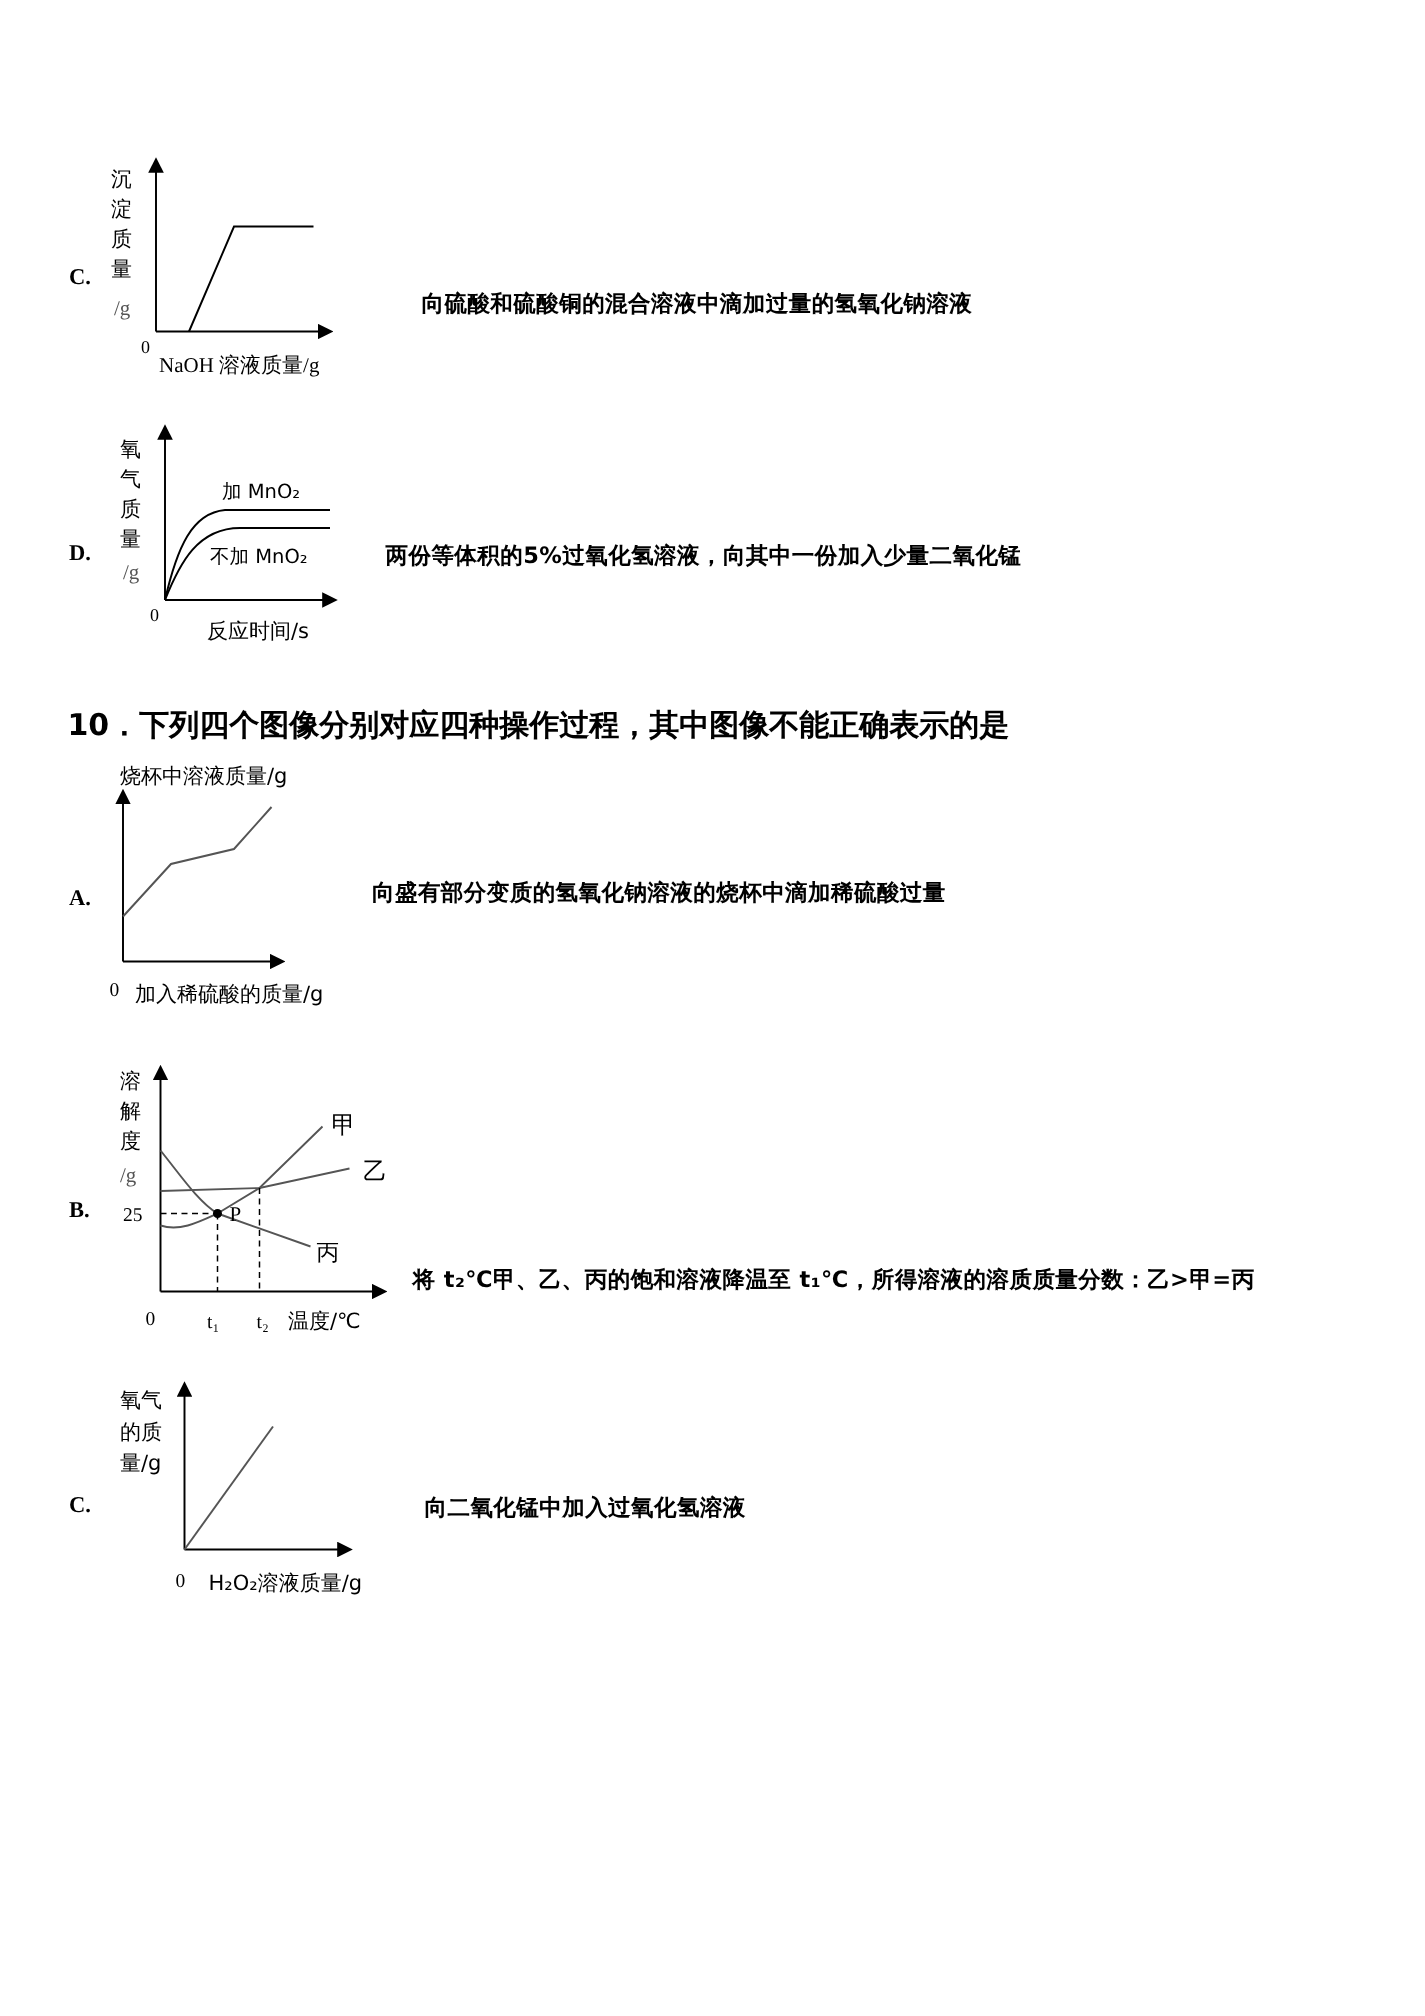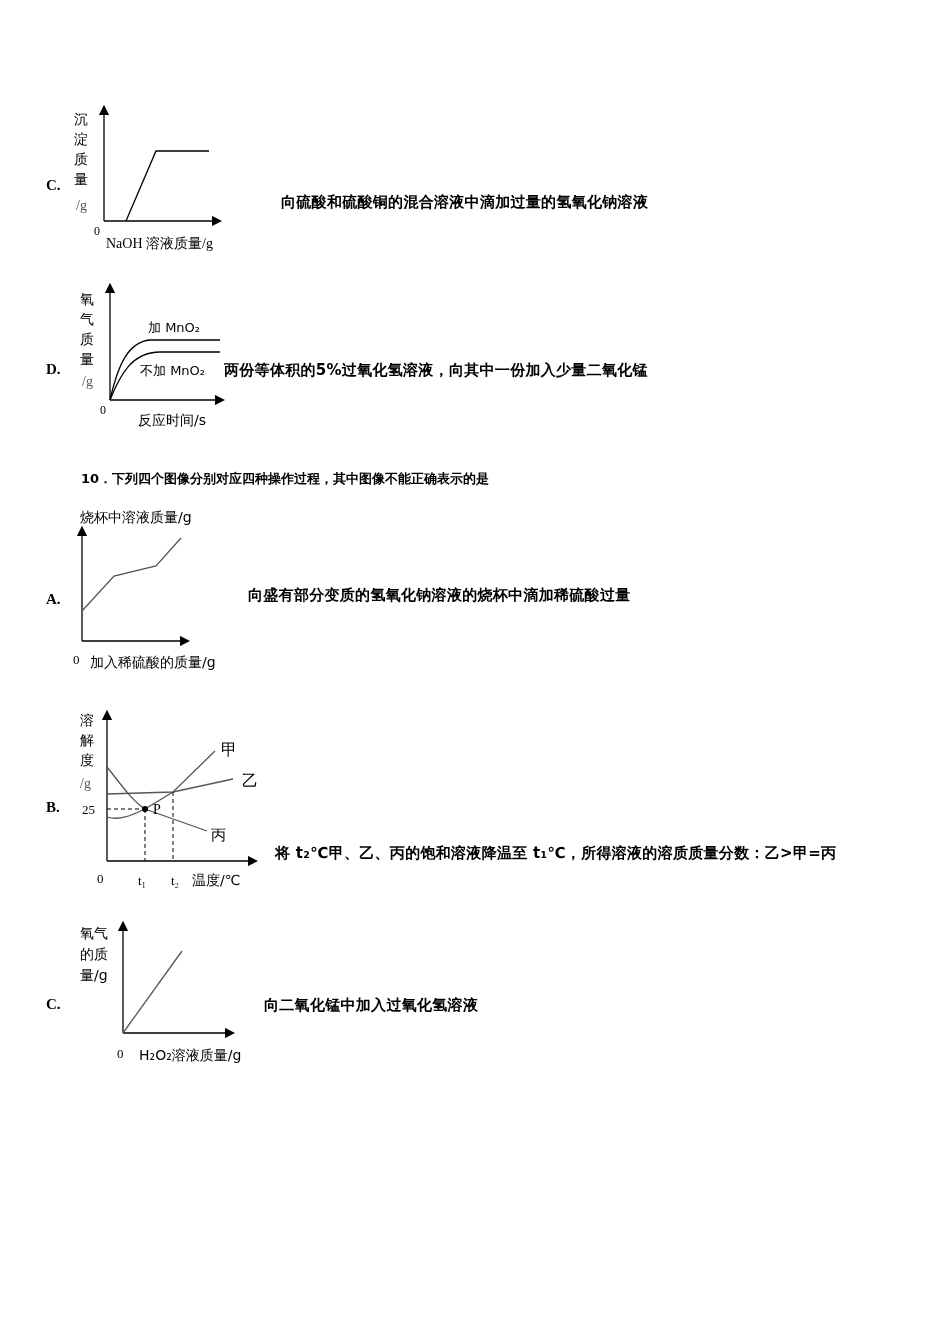--- a/index.html
+++ b/index.html
@@ -1,21 +1,21 @@
 <!DOCTYPE html>
 <html><head>
   <meta charset="utf-8">
   <style>
     html, body { margin: 0; padding: 0; background: #ffffff; }
     body { width: 950px; height: 1344px; position: relative; overflow: hidden;
            font-family: "DejaVu Serif", "Liberation Serif", serif; color: #000; }
     .abs { position: absolute; }
     .label { font-weight: bold; font-size: 15px; font-family: "Liberation Serif", "DejaVu Serif", serif; }
     .desc { font-weight: bold; font-size: 15px; font-family: "DejaVu Sans", sans-serif; white-space: nowrap; letter-spacing: 0.3px; }
-    .qtitle { font-weight: bold; font-size: 13px; font-family: "DejaVu Sans", sans-serif; white-space: nowrap; margin-left: 36px; }
+    .qtitle { font-weight: bold; font-size: 20px; font-family: "DejaVu Sans", sans-serif; white-space: nowrap; }
     svg text { font-family: "DejaVu Sans", sans-serif; font-size: 14px; fill: #000; }
     svg text.serif { font-family: "Liberation Serif", "DejaVu Serif", serif; }
     svg text.gray { fill: #555; }
   </style>
 </head>
 <body>
 
 <div class="abs label" style="left:46px;top:177px;">C.</div>
 <svg class="abs" style="left:60px;top:100px;" width="190" height="160">
   <defs>
@@ -50,21 +50,21 @@
   <text x="10" y="24">氧</text>
   <text x="10" y="44">气</text>
   <text x="10" y="64">质</text>
   <text x="10" y="84">量</text>
   <text x="12" y="106" class="serif gray">/g</text>
   <text x="78" y="52" style="font-size:13px">加 MnO₂</text>
   <text x="70" y="95" style="font-size:13px">不加 MnO₂</text>
   <text x="30" y="134" class="serif" style="font-size:12px">0</text>
   <text x="68" y="145">反应时间/s</text>
 </svg>
-<div class="abs desc" style="left:224px;top:361px;">两份等体积的5%过氧化氢溶液，向其中一份加入少量二氧化锰</div>
+<div class="abs desc" style="left:257px;top:361px;">两份等体积的5%过氧化氢溶液，向其中一份加入少量二氧化锰</div>
 
 <div class="abs qtitle" style="left:45px;top:470px;">10．下列四个图像分别对应四种操作过程，其中图像不能正确表示的是</div>
 
 <div class="abs label" style="left:46px;top:591px;">A.</div>
 <svg class="abs" style="left:70px;top:503px;" width="190" height="172">
   <defs>
     <marker id="arr3" markerWidth="8" markerHeight="8" refX="4" refY="4" orient="auto">
       <path d="M0,0 L8,4 L0,8 Z" fill="#000"></path>
     </marker>
   </defs>
@@ -122,13 +122,13 @@
   </defs>
   <line x1="51" y1="115" x2="51" y2="8" stroke="#000" stroke-width="1.3" marker-end="url(#arr5)"></line>
   <line x1="51" y1="115" x2="158" y2="115" stroke="#000" stroke-width="1.3" marker-end="url(#arr5)"></line>
   <line x1="51" y1="115" x2="110" y2="33" stroke="#555" stroke-width="1.3"></line>
   <text x="8" y="20">氧气</text>
   <text x="8" y="41">的质</text>
   <text x="8" y="62">量/g</text>
   <text x="45" y="140" class="serif" style="font-size:13px">0</text>
   <text x="67" y="142">H₂O₂溶液质量/g</text>
 </svg>
-<div class="abs desc" style="left:264px;top:996px;">向二氧化锰中加入过氧化氢溶液</div>
+<div class="abs desc" style="left:283px;top:996px;">向二氧化锰中加入过氧化氢溶液</div>
 
 </body></html>

